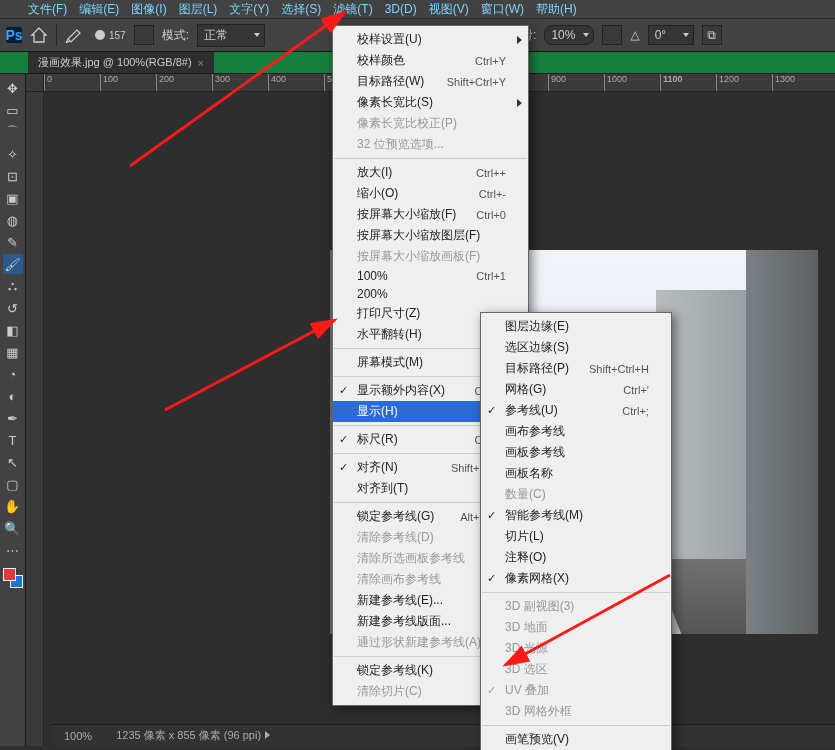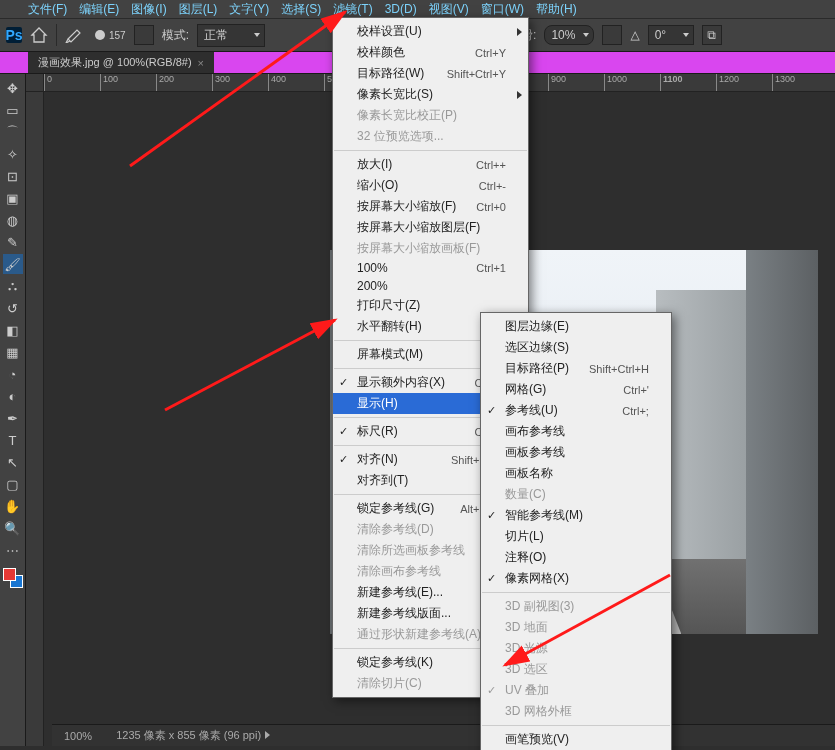--- a/index.html
+++ b/index.html
@@ -12,21 +12,21 @@
   .ps-logo { width: 16px; height: 16px; background: #001e36; color: #31a8ff; font-size: 14px; font-weight: bold; display: flex; align-items: center; justify-content: center; border-radius: 2px; }
   .home-icon { width: 18px; height: 18px; }
   .opt-sep { width: 1px; height: 22px; background: #2a2a2a; }
   .brush-chip { display: flex; align-items: center; gap: 4px; }
   .brush-dot { width: 10px; height: 10px; background: #ccc; border-radius: 50%; }
   .brush-num { font-size: 10px; color: #ccc; }
   .opt-dropdown { background: #353535; border: 1px solid #222; padding: 2px 18px 2px 6px; position: relative; color: #ccc; min-width: 68px; }
   .opt-dropdown::after { content: ""; position: absolute; right: 4px; top: 50%; transform: translateY(-50%); border-left: 3px solid transparent; border-right: 3px solid transparent; border-top: 4px solid #ccc; }
   .opt-btn { width: 20px; height: 20px; background: #3a3a3a; border: 1px solid #222; }
   
-  .tabbar { background: #d946ef; height: 22px; border-bottom: 1px solid #1a1a1a; display: flex; align-items: center; padding-left: 28px; }
+  .tabbar { background: #15803d; height: 22px; border-bottom: 1px solid #1a1a1a; display: flex; align-items: center; padding-left: 28px; }
   .tab { background: #2e2e2e; padding: 3px 10px; color: #ccc; font-size: 11px; display: flex; align-items: center; gap: 6px; }
   .tab-close { color: #888; font-size: 11px; }
   
   .workarea { position: relative; height: 672px; display: flex; }
   
   .toolbar { width: 26px; background: #424242; border-right: 1px solid #1a1a1a; display: flex; flex-direction: column; align-items: center; padding-top: 4px; gap: 2px; }
   .tool { width: 20px; height: 20px; display: flex; align-items: center; justify-content: center; color: #ccc; font-size: 13px; }
   .tool.active { background: #2a5a8a; }
   .swatch { margin-top: 6px; position: relative; width: 20px; height: 20px; }
   .swatch-fg { position: absolute; width: 13px; height: 13px; background: #e53935; border: 1px solid #fff; top: 0; left: 0; }
@@ -171,21 +171,21 @@
       <div class="bldg-r"></div>
     </div>
 
     <div class="statusbar">
       <span>100%</span>
       <span class="statusbar-arrow">1235 像素 x 855 像素 (96 ppi)</span>
     </div>
   </div>
 </div>
 
-<div class="ctx-menu" id="menuView" style="top:17px; left:332px;">
+<div class="ctx-menu" id="menuView" style="top:25px; left:332px;">
     <div class="mi mi-sub">
       <span>校样设置(U)</span>
     </div>
     <div class="mi">
       <span>校样颜色</span>
       <span class="mi-sc">Ctrl+Y</span>
     </div>
     <div class="mi">
       <span>目标路径(W)</span>
       <span class="mi-sc">Shift+Ctrl+Y</span>

